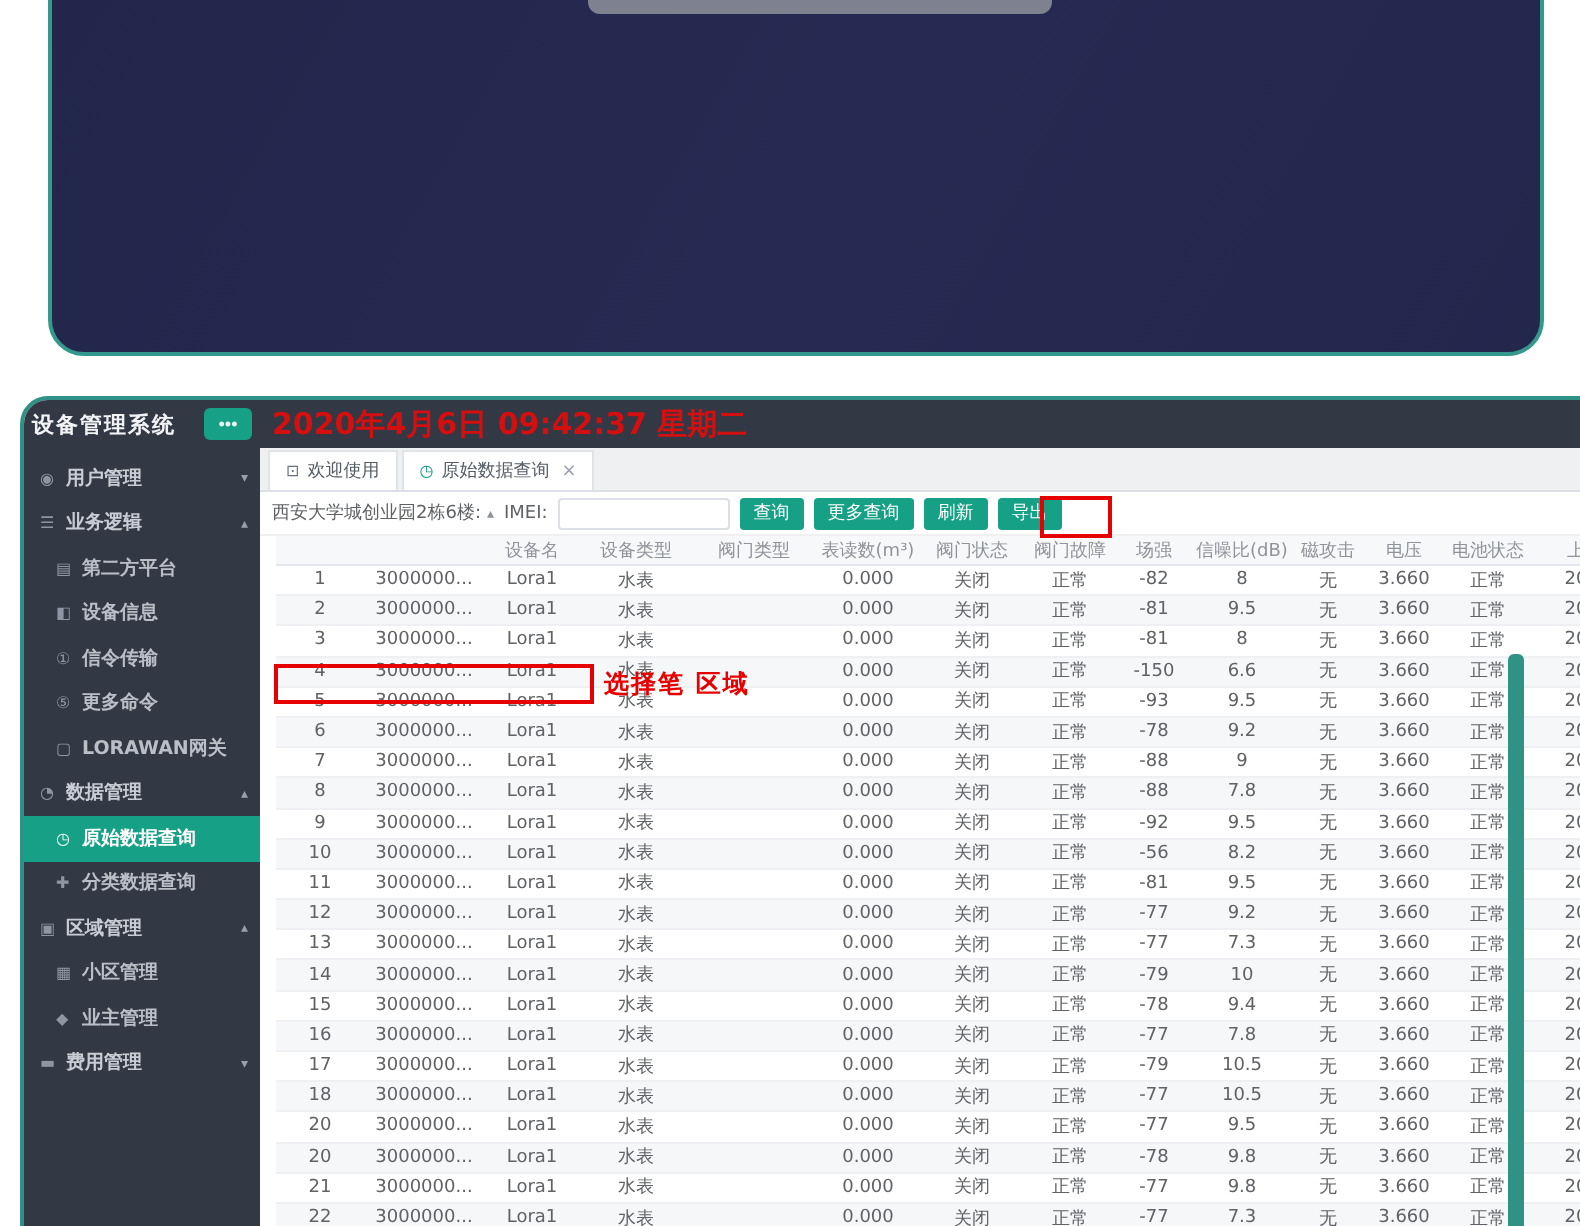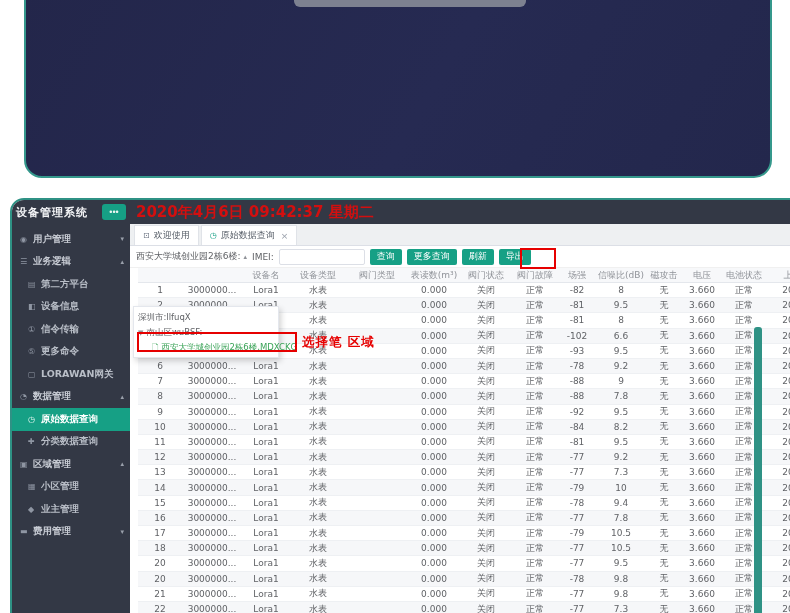--- a/index.html
+++ b/index.html
@@ -265,21 +265,21 @@
               </div>
               <div class="trow stripe">
                 <div class="tcell" style="width: 44px;">4</div>
                 <div class="tcell" style="width: 60px;">3000000...</div>
                 <div class="tcell" style="width: 48px;">Lora1</div>
                 <div class="tcell" style="width: 56px;">水表</div>
                 <div class="tcell" style="width: 62px;"></div>
                 <div class="tcell" style="width: 52px;">0.000</div>
                 <div class="tcell" style="width: 52px;">关闭</div>
                 <div class="tcell" style="width: 46px;">正常</div>
-                <div class="tcell" style="width: 38px;">-102</div>
+                <div class="tcell" style="width: 38px;">-150</div>
                 <div class="tcell" style="width: 50px;">6.6</div>
                 <div class="tcell" style="width: 36px;">无</div>
                 <div class="tcell" style="width: 40px;">3.660</div>
                 <div class="tcell" style="width: 44px;">正常</div>
                 <div class="tcell" style="width: 44px;">20</div>
               </div>
               <div class="trow">
                 <div class="tcell" style="width: 44px;">5</div>
                 <div class="tcell" style="width: 60px;">3000000...</div>
                 <div class="tcell" style="width: 48px;">Lora1</div>
@@ -361,21 +361,21 @@
               </div>
               <div class="trow stripe">
                 <div class="tcell" style="width: 44px;">10</div>
                 <div class="tcell" style="width: 60px;">3000000...</div>
                 <div class="tcell" style="width: 48px;">Lora1</div>
                 <div class="tcell" style="width: 56px;">水表</div>
                 <div class="tcell" style="width: 62px;"></div>
                 <div class="tcell" style="width: 52px;">0.000</div>
                 <div class="tcell" style="width: 52px;">关闭</div>
                 <div class="tcell" style="width: 46px;">正常</div>
-                <div class="tcell" style="width: 38px;">-84</div>
+                <div class="tcell" style="width: 38px;">-56</div>
                 <div class="tcell" style="width: 50px;">8.2</div>
                 <div class="tcell" style="width: 36px;">无</div>
                 <div class="tcell" style="width: 40px;">3.660</div>
                 <div class="tcell" style="width: 44px;">正常</div>
                 <div class="tcell" style="width: 44px;">20</div>
               </div>
               <div class="trow">
                 <div class="tcell" style="width: 44px;">11</div>
                 <div class="tcell" style="width: 60px;">3000000...</div>
                 <div class="tcell" style="width: 48px;">Lora1</div>
@@ -564,33 +564,20 @@
                 <div class="tcell" style="width: 50px;">7.3</div>
                 <div class="tcell" style="width: 36px;">无</div>
                 <div class="tcell" style="width: 40px;">3.660</div>
                 <div class="tcell" style="width: 44px;">正常</div>
                 <div class="tcell" style="width: 44px;">20</div>
               </div>
             </div>
 
           <div class="v-scrollbar"></div>
 
-          <div class="tree-popup" id="tree-popup">
-              <div class="tree-line">
-                <span>深圳市:llfuqX</span>
-              </div>
-              <div class="tree-line">
-                <span class="tw">▼</span>
-                <span>南山区wuBSF:</span>
-              </div>
-              <div class="tree-line leaf">
-                <span class="doc">🗋</span>
-                <span>西安大学城创业园2栋6楼,MDXCKG</span>
-              </div>
-            </div>
           <div class="red-box tree-red-box"></div>
           <div class="red-label">选择笔  区域</div>
         </div>
       </main>
     </div>
 
   </div>
 </div>
 
 </body></html>

